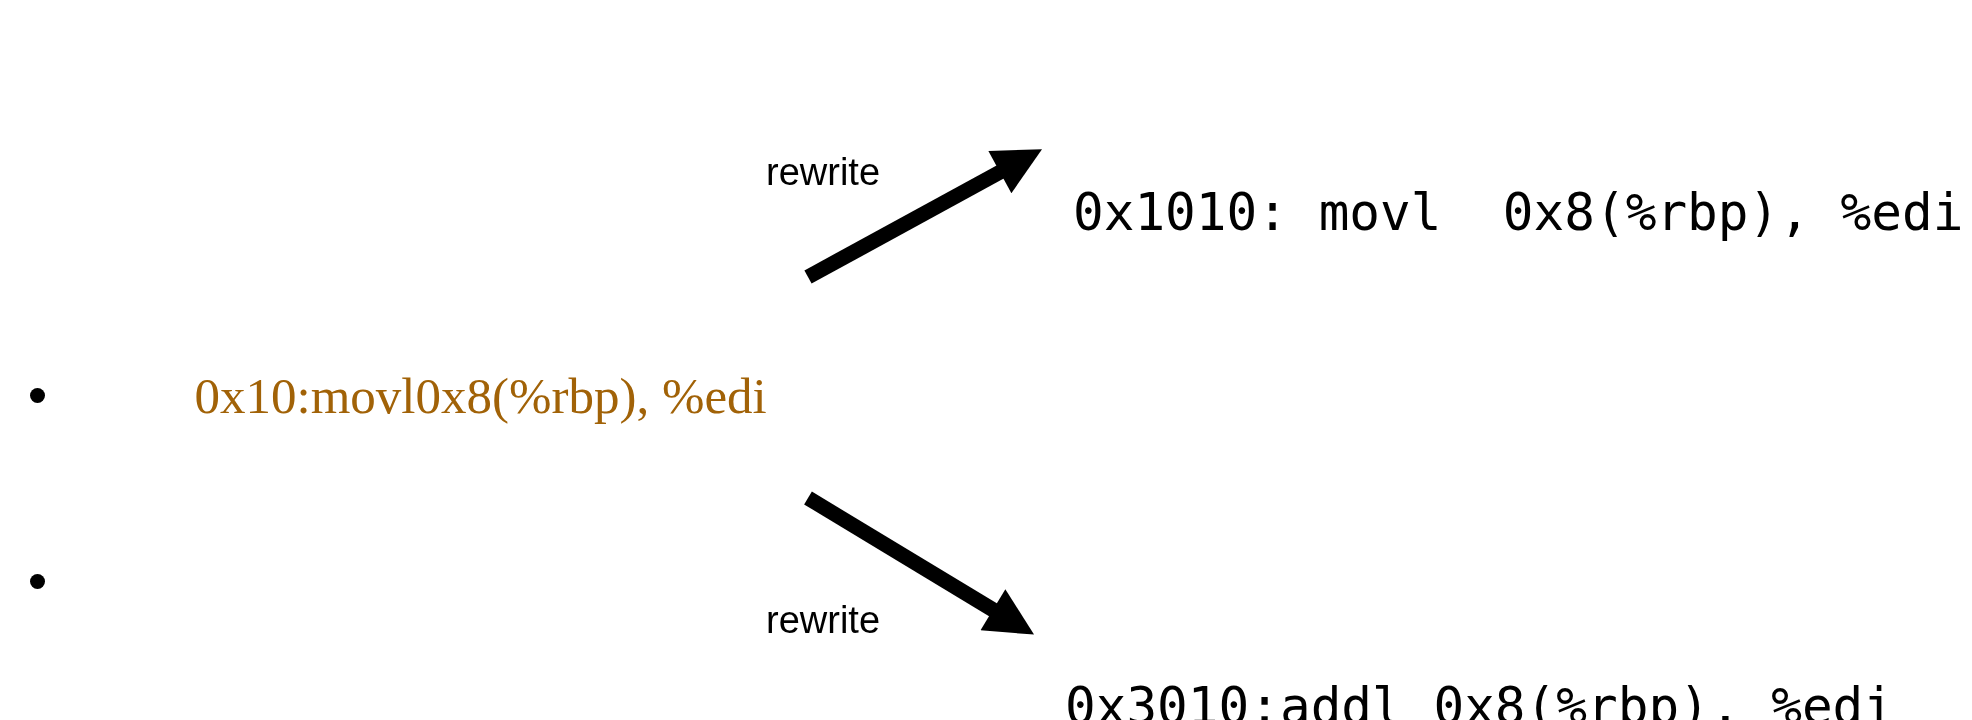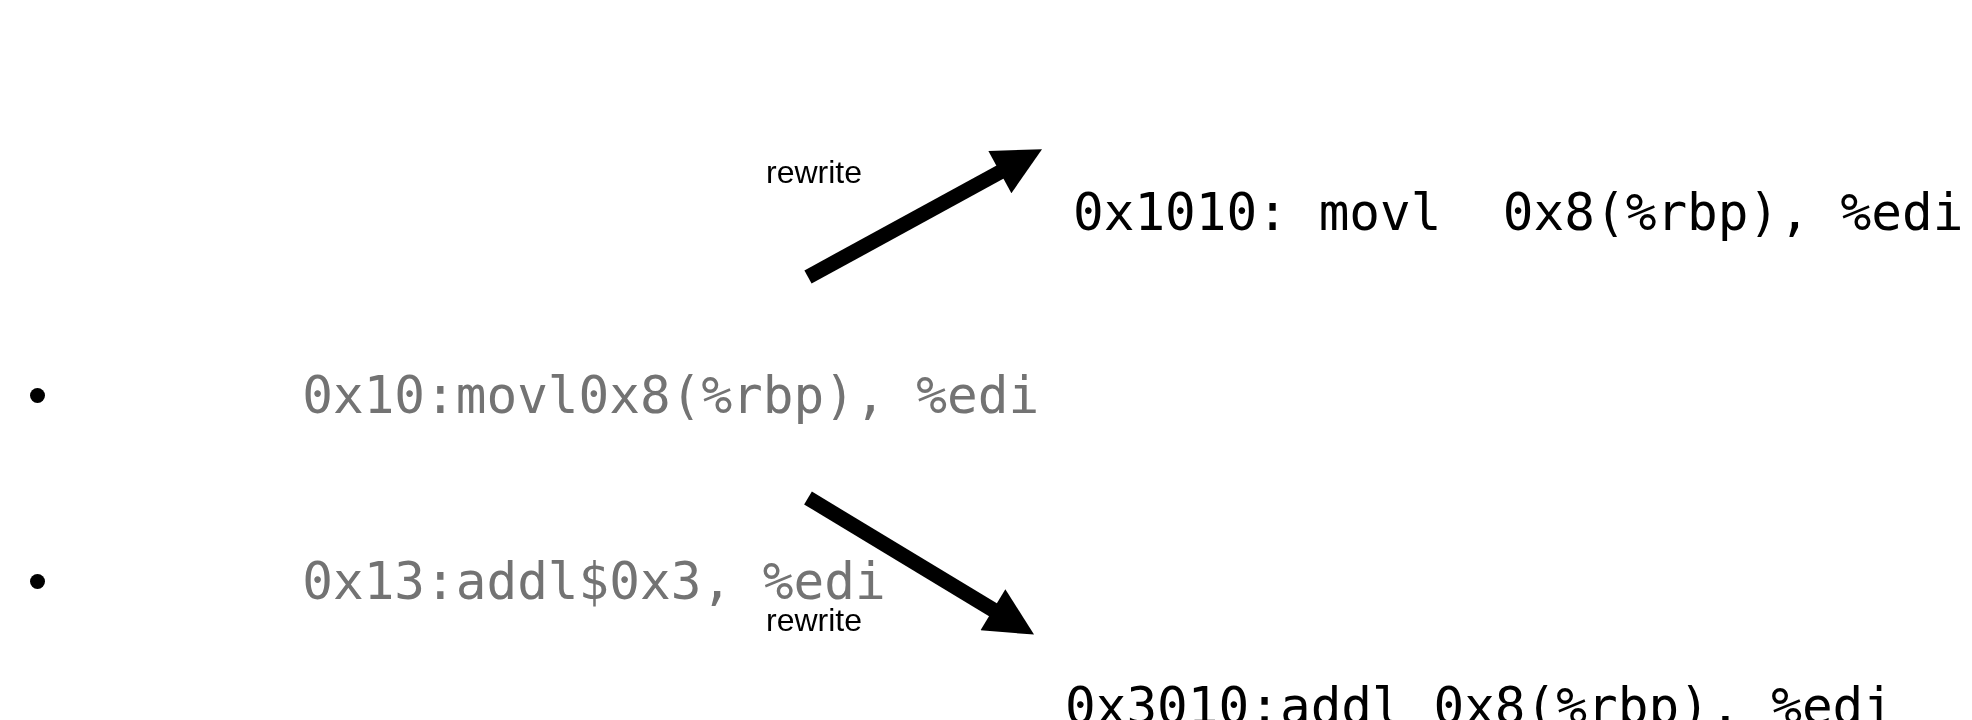--- a/index.html
+++ b/index.html
@@ -33,37 +33,38 @@
     position: absolute;
     left: 30px;
     top: 303px;
   }
   .bullet-item {
     position: relative;
     padding-left: 88px;
     font-size: 51px;
     line-height: 62px;
     white-space: pre;
-    color: #737373;
+    color: #a16207;
+    font-family: Liberation Serif, serif;
   }
   .bullet-dot {
     position: absolute;
     left: 0;
     top: 50%;
     margin-top: -8px;
     width: 15px;
     height: 15px;
     border-radius: 50%;
     background: #000000;
   }
   
   .rewrite-label {
     position: absolute;
     font-family: "Liberation Sans", sans-serif;
-    font-size: 32px;
+    font-size: 38px;
     line-height: 44px;
     color: #000000;
   }
   .rewrite-label-top    { left: 766px; top: 150px; }
   .rewrite-label-bottom { left: 766px; top: 598px; }
   
   .arrow-layer {
     position: absolute;
     left: 0;
     top: 0;
@@ -75,21 +76,21 @@
 </head>
 <body>
 
 <div class="slide">
 
   <div class="bullet-list">
     <div class="bullet-item">
       <span class="bullet-dot"></span><span>0x10:movl0x8(%rbp), %edi</span>
     </div>
     <div class="bullet-item">
-      <span class="bullet-dot"></span><span>0x13:addl$0x3, %edi</span>
+      <span class="bullet-dot"></span>
     </div>
     <div class="bullet-item">
       
     </div>
   </div>
 
   <div class="code-block code-top">
     <div class="code-line">0x1010: movl  0x8(%rbp), %edi</div>
   </div>
 

